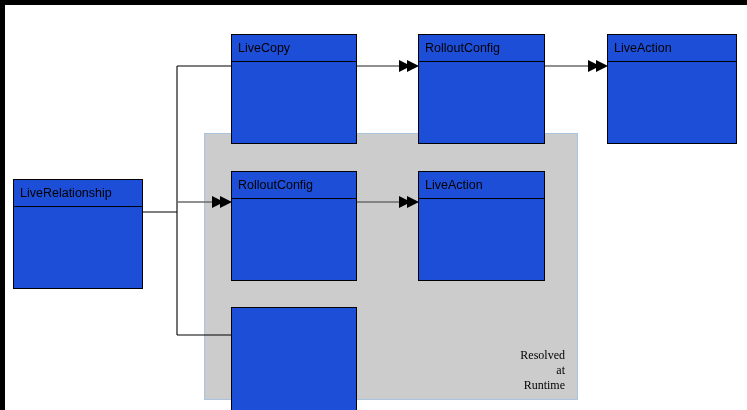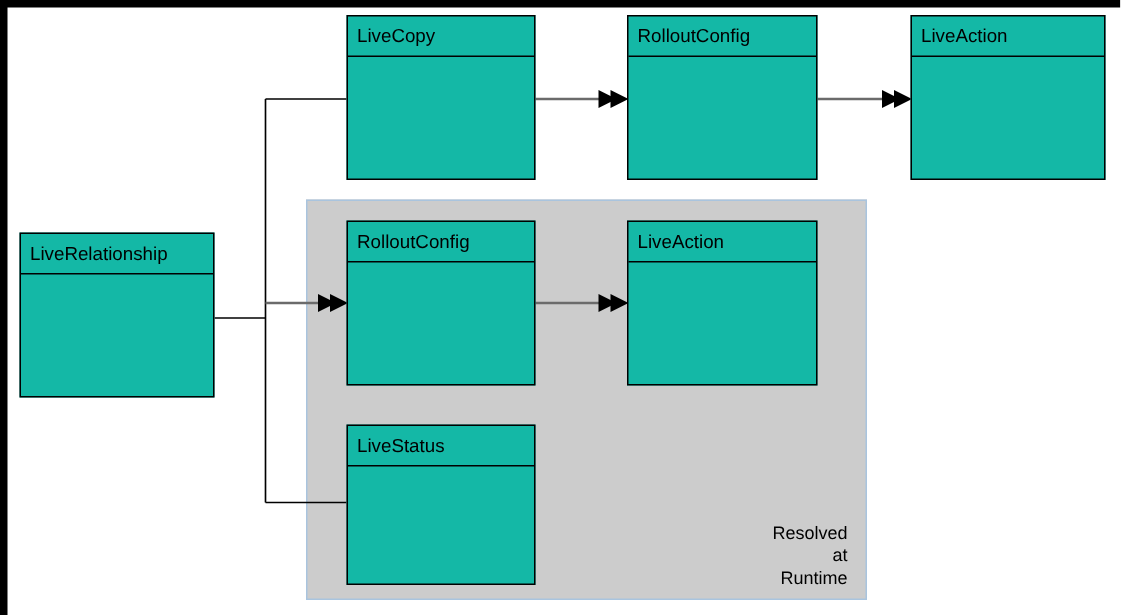--- a/index.html
+++ b/index.html
@@ -39,23 +39,24 @@
     position: absolute;
     text-align: right;
     color: #000000;
     font-size: 12px;
     line-height: 15px;
     white-space: pre-line;
   }
   
   .uml-box {
     position: absolute;
-    background: #14b8a6;
+    background: #1d4ed8;
     border: 1px solid #000000;
     box-sizing: border-box;
+    margin-top: 24px;
   }
   .uml-title {
     height: 27px;
     line-height: 27px;
     border-bottom: 1px solid #000000;
     padding-left: 6px;
     font-size: 12.5px;
     color: #000000;
     box-sizing: border-box;
     overflow: hidden;
@@ -89,21 +90,21 @@
 </head>
 <body>
 
 <div id="canvas">
 
   <div class="frame-left"></div>
   <div class="frame-top"></div>
 
   <div class="region" style="left:204px; top:133px; width:374px; height:267px;"></div>
 
-  <div class="region-label" style="left:445px; top:348px; width:120px;">Resolved
+  <div class="region-label" style="left:445px; top:348px; width:120px;font-family:Liberation Serif, serif;">Resolved
 at
 Runtime</div>
 
   <svg class="edges" viewBox="0 0 747 410" xmlns="http://www.w3.org/2000/svg">
 
     <path class="edge-thin" d="M143,212 L177,212"></path>
 
     <path class="edge-thin" d="M177,66 L177,335"></path>
 
     <path class="edge-thin" d="M177,66 L231,66"></path>
@@ -151,17 +152,16 @@
     <div class="uml-title">RolloutConfig</div>
     <div class="uml-body"></div>
   </div>
 
   <div class="uml-box" style="left:418px; top:147px; width:127px; height:110px;">
     <div class="uml-title">LiveAction</div>
     <div class="uml-body"></div>
   </div>
 
   <div class="uml-box" style="left:231px; top:283px; width:126px; height:107px;">
-    <div class="uml-title">LiveStatus</div>
     <div class="uml-body"></div>
   </div>
 
 </div>
 
 </body></html>

